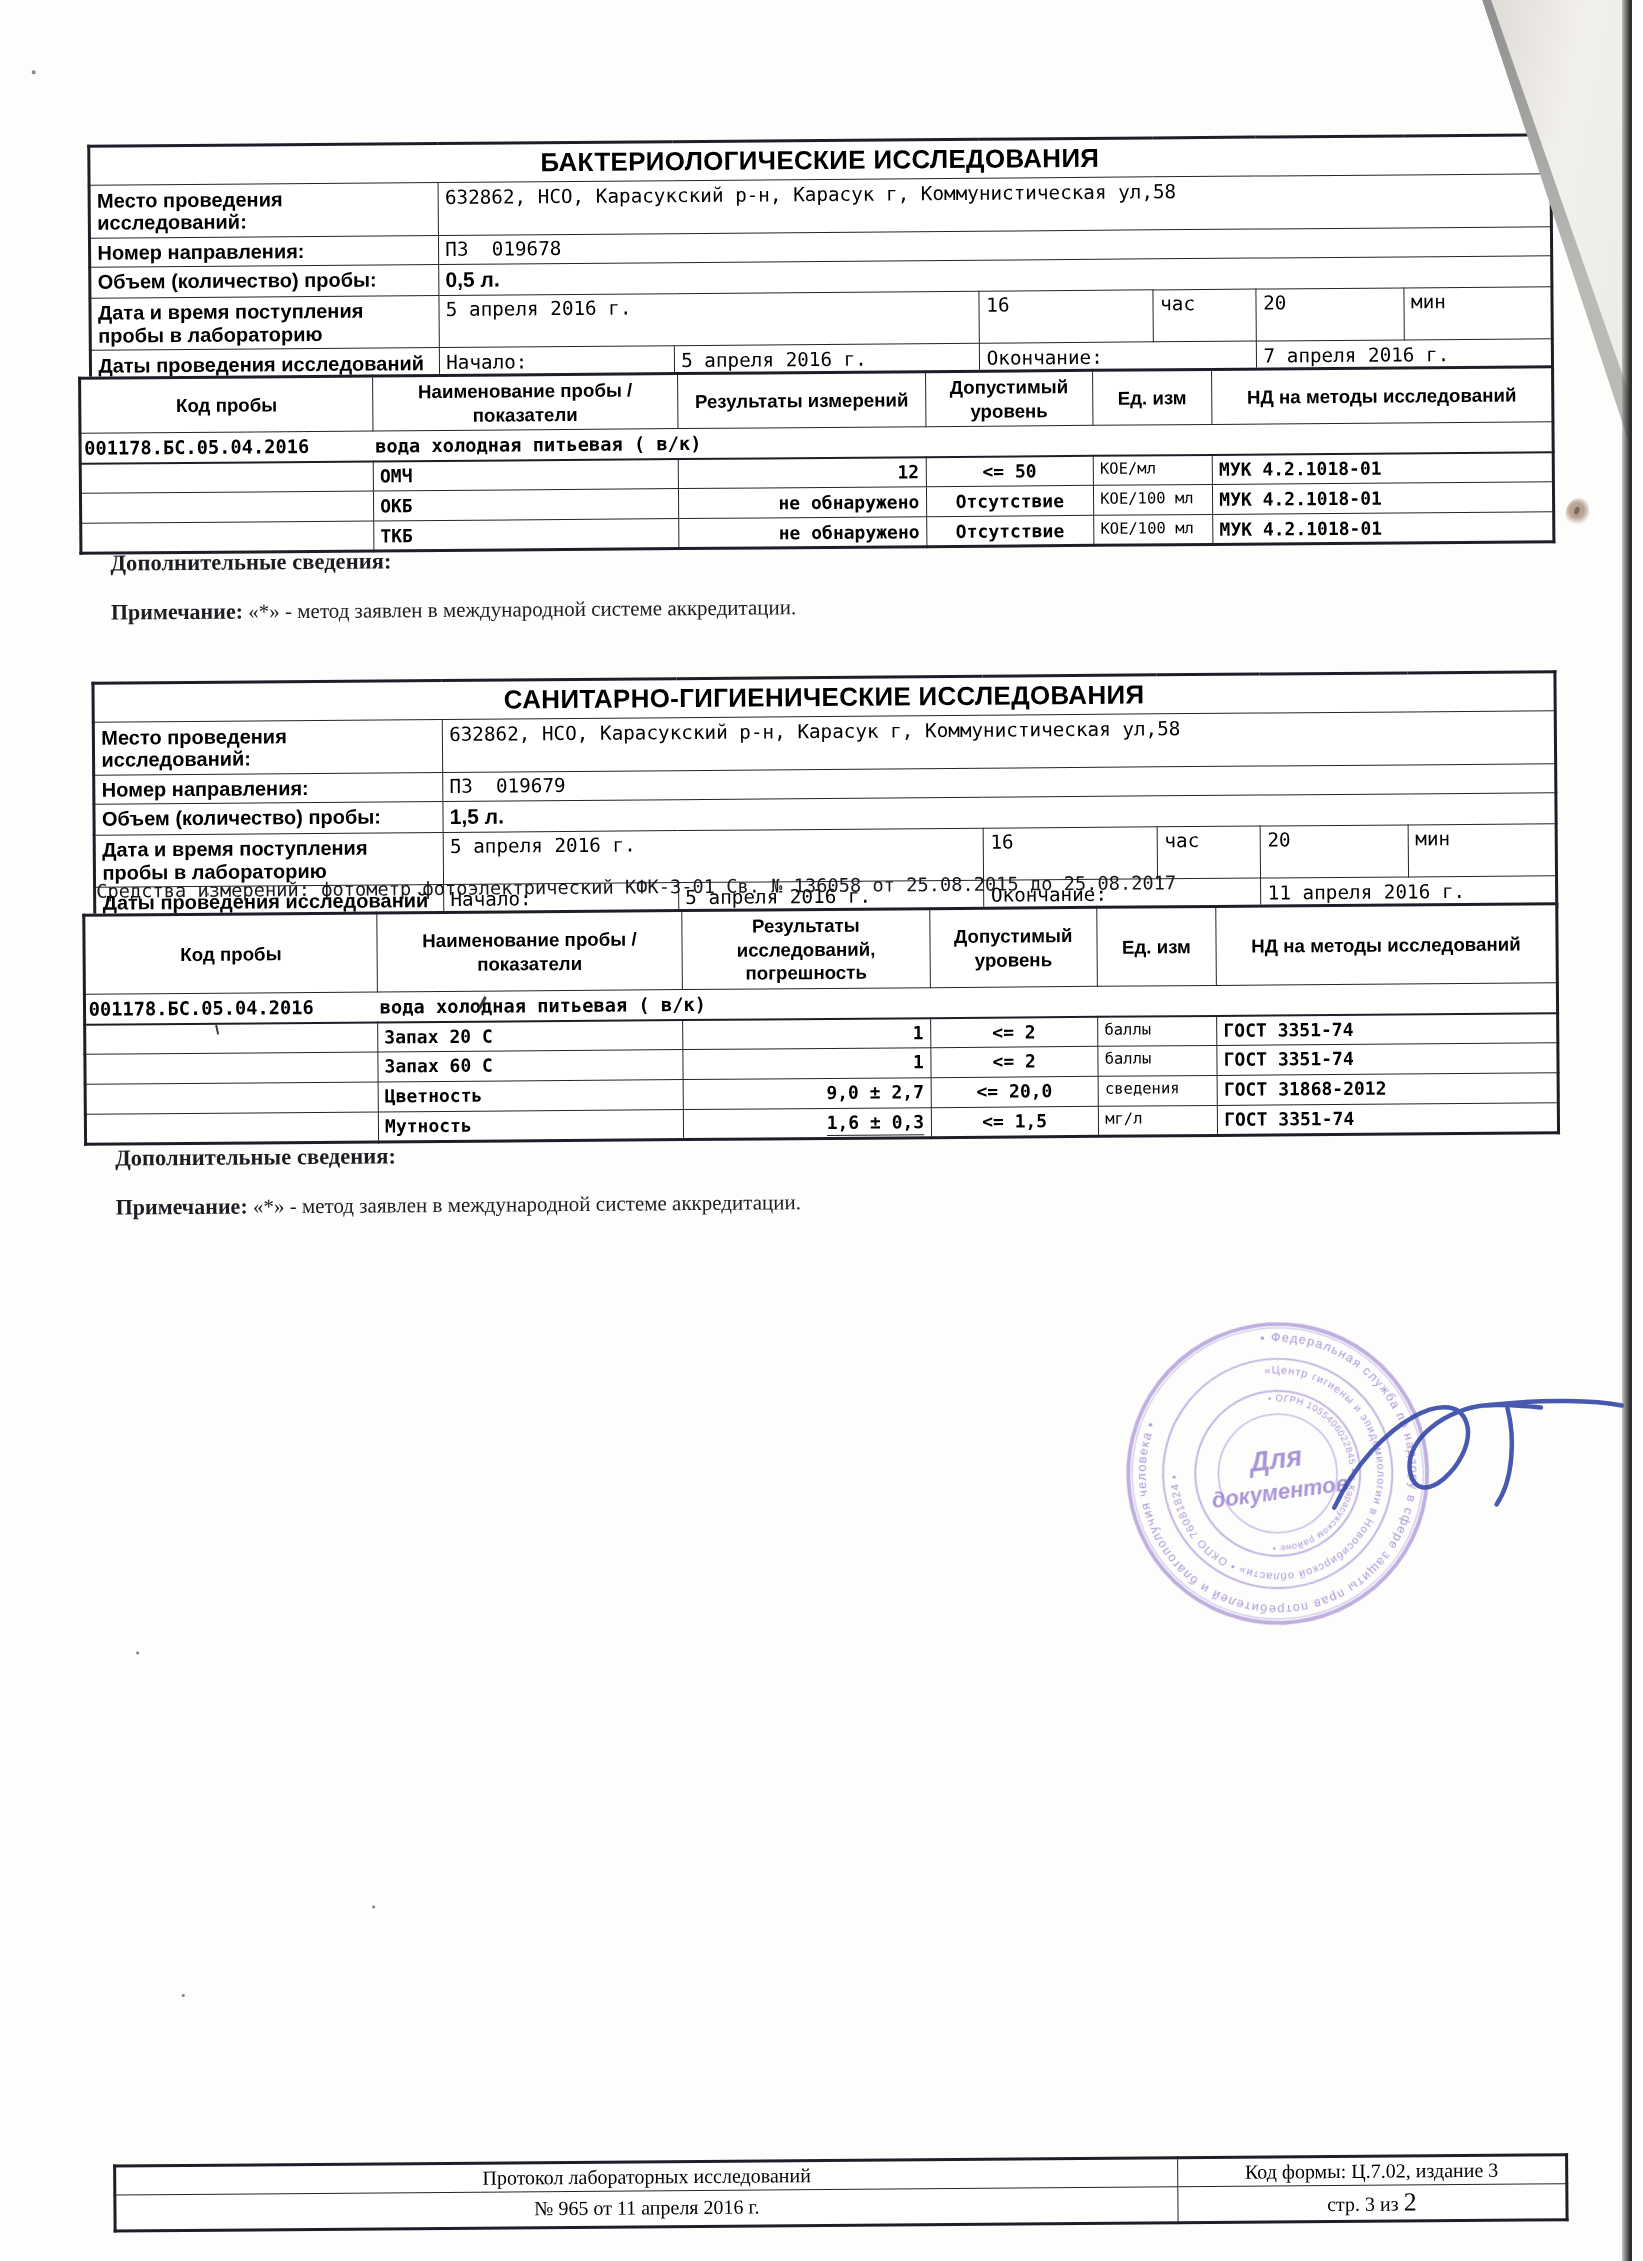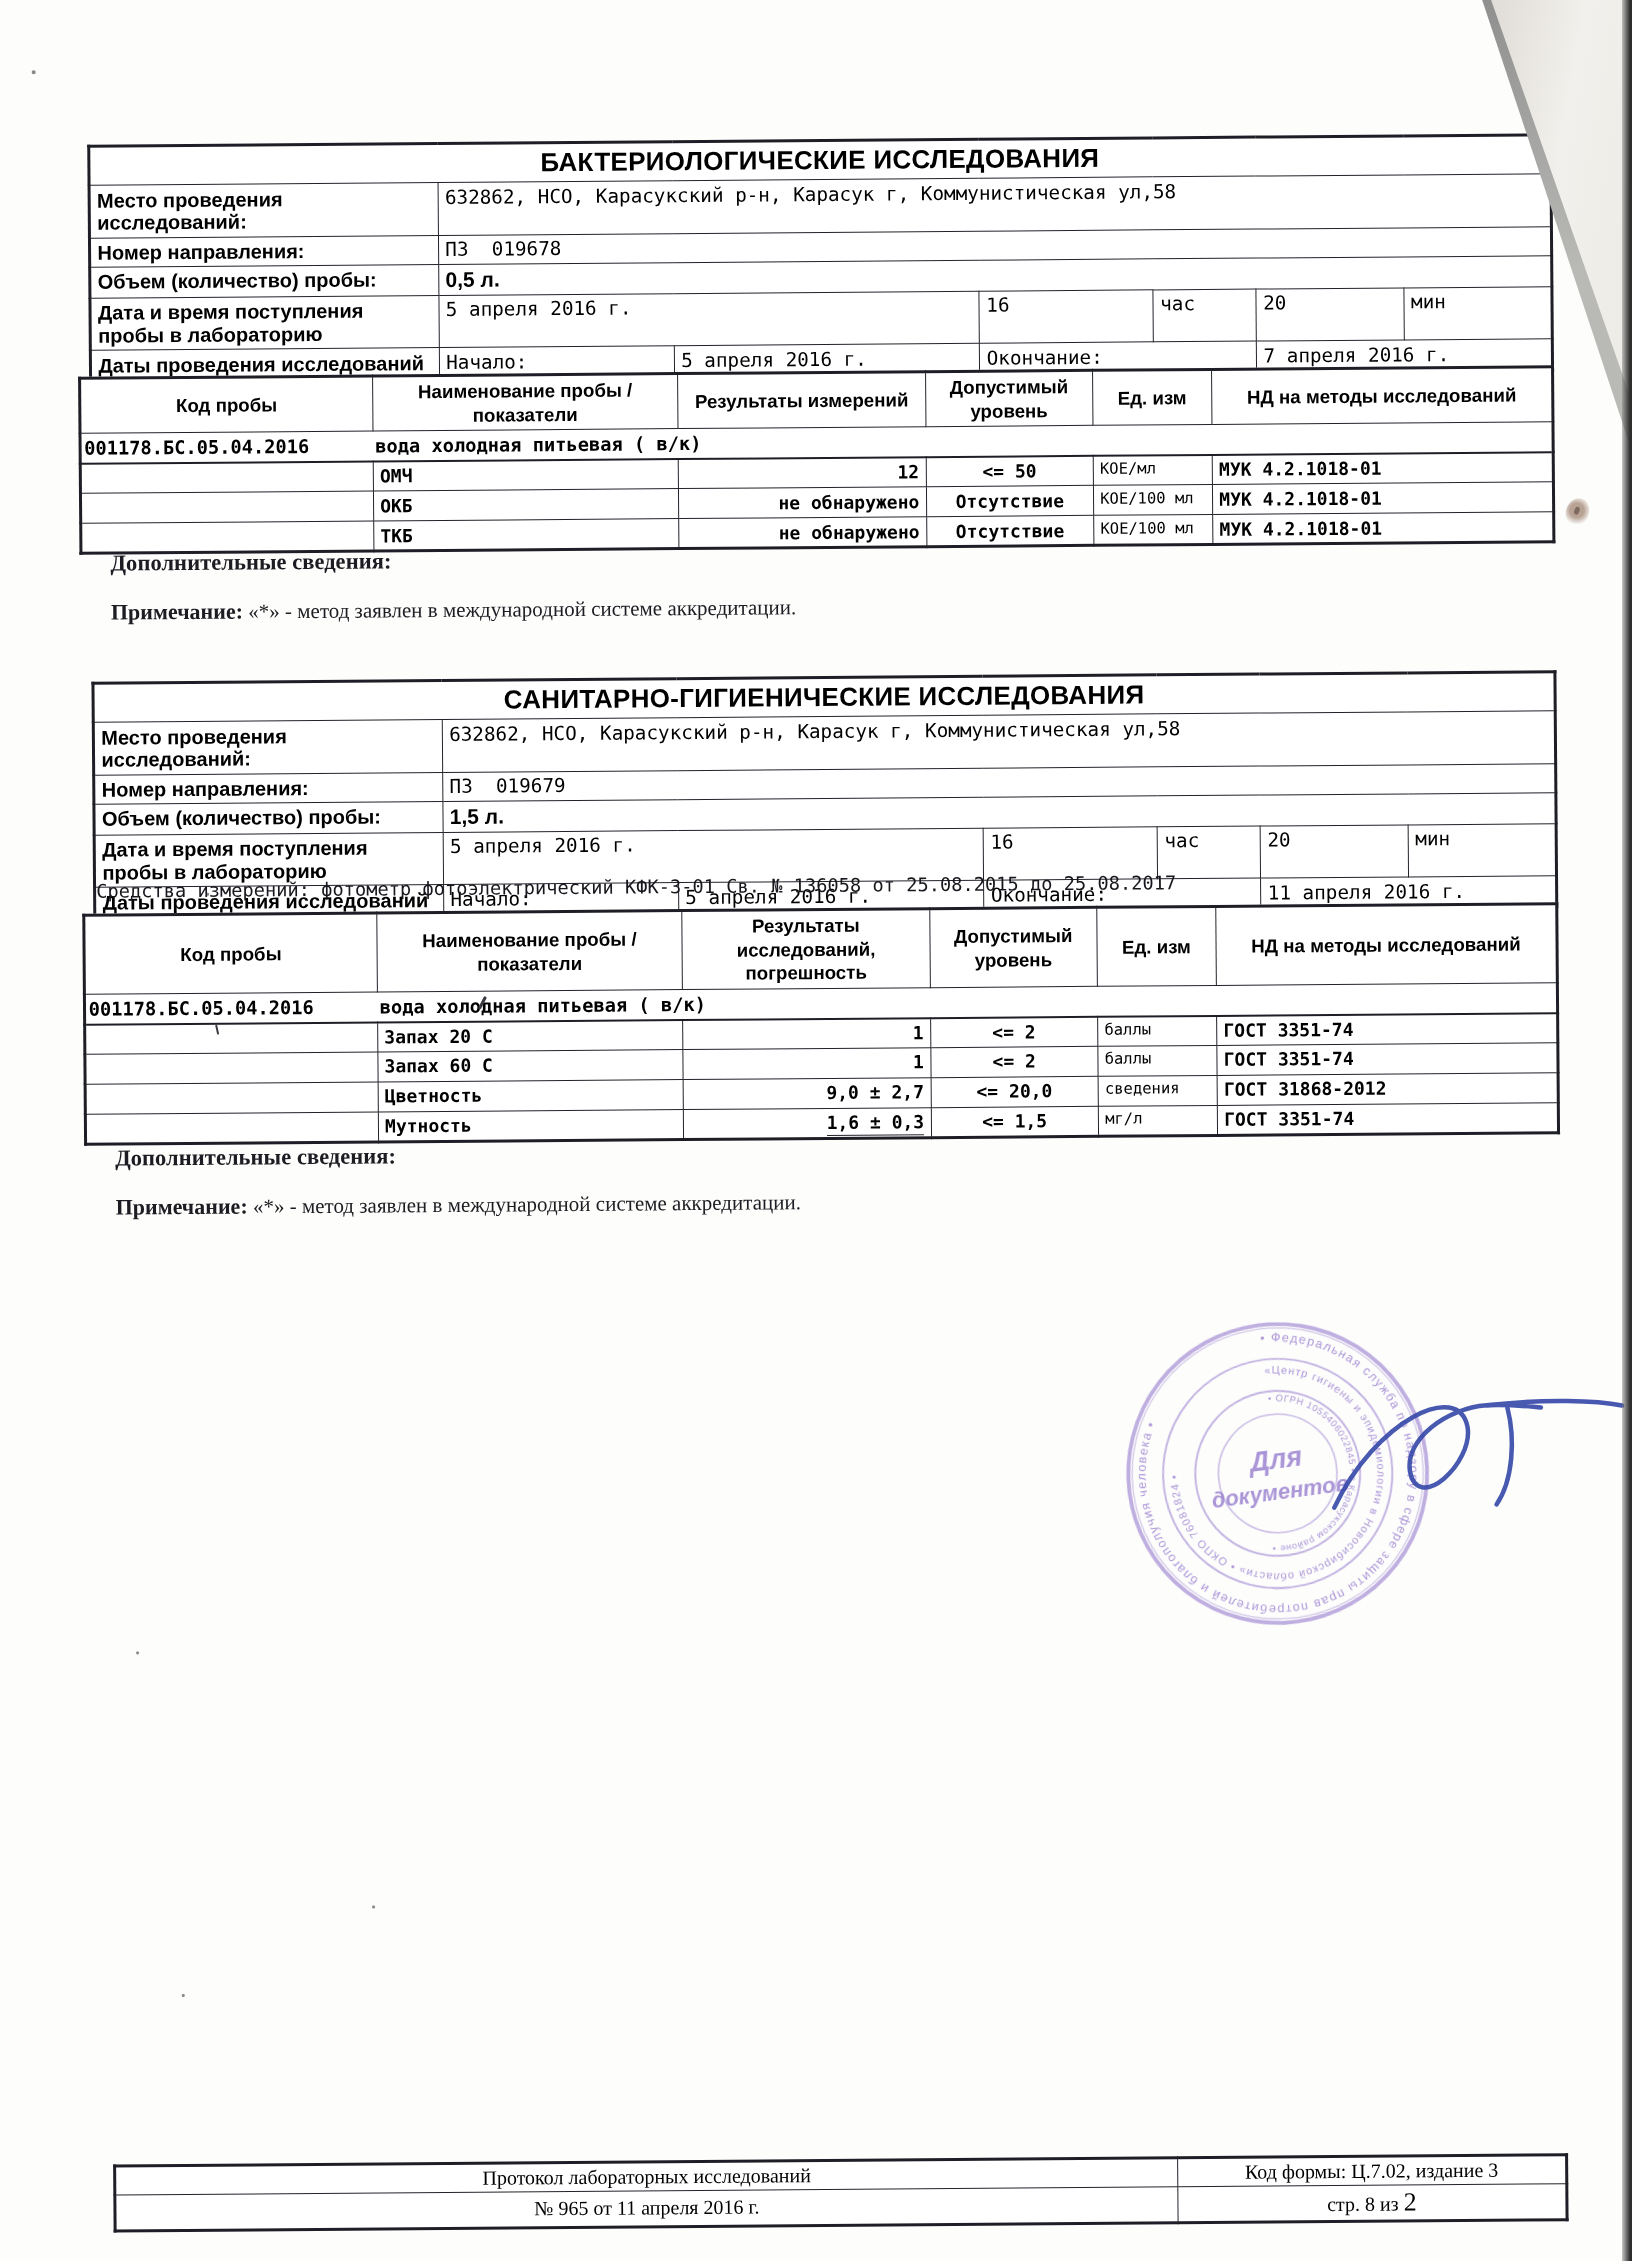--- a/index.html
+++ b/index.html
@@ -316,21 +316,21 @@
           <col style="width:26.8%">
         </colgroup>
       <tbody>
           <tr style="height:27px;">
         <td>Протокол лабораторных исследований</td>
         <td>Код формы: Ц.7.02, издание 3</td>
       </tr>
       <tr style="height:30px;">
         <td>№ 965 от  11 апреля 2016 г.</td>
         <td>
-          <span>стр. 8 из</span>
+          <span>стр. 3 из</span>
           <span class="pg-big">2</span>
         </td>
       </tr>
     </tbody>
       </table>
 
     <div class="tick" style="left:482px;top:993px;width:2.6px;height:14px;transform:rotate(28deg);"></div>
     <div class="tick" style="left:217px;top:1020px;width:1.9px;height:10.3px;transform:rotate(-12deg);"></div>
     <div class="speck" style="left:40px;top:64px;width:3.9px;height:3.9px;"></div>
     <div class="speck" style="left:208px;top:888px;width:2.6px;height:2.6px;"></div>

